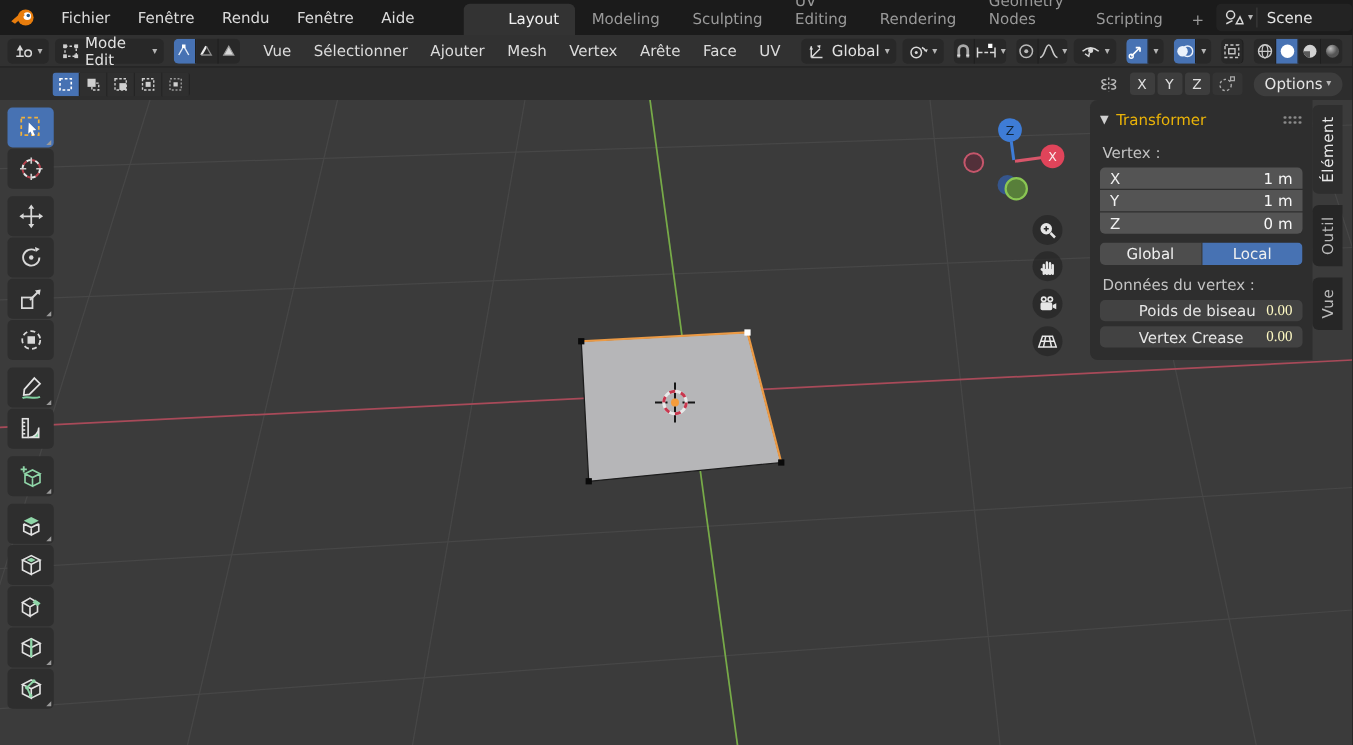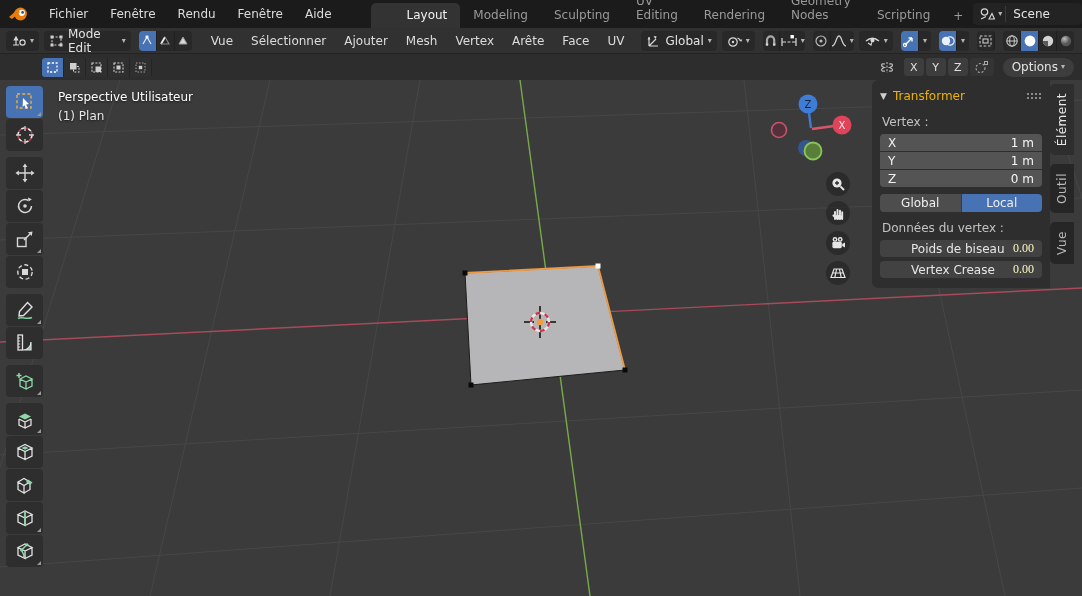--- a/index.html
+++ b/index.html
@@ -393,24 +393,20 @@
       <g>
         <line x1="540" y1="226" x2="540" y2="239" stroke="#161616" stroke-width="1.6"></line>
         <line x1="540" y1="245" x2="540" y2="258" stroke="#161616" stroke-width="1.6"></line>
         <line x1="524" y1="242" x2="534" y2="242" stroke="#161616" stroke-width="1.6"></line>
         <line x1="546" y1="242" x2="556" y2="242" stroke="#161616" stroke-width="1.6"></line>
         <circle cx="540" cy="242" r="9" fill="none" stroke="#e8e8e8" stroke-width="2.4"></circle>
         <circle cx="540" cy="242" r="9" fill="none" stroke="#c8374e" stroke-width="2.4" stroke-dasharray="4.7 4.7"></circle>
         <circle cx="540" cy="242" r="3.2" fill="#f49c3c"></circle>
       </g>
     </svg>
-    <div class="vp-overlay">
-      <div class="l1">Perspective Utilisateur</div>
-      <div class="l2">(1) Plan</div>
-    </div>
     <div class="navgizmo">
       <svg width="100" height="80" viewBox="0 0 100 80">
         <line x1="49" y1="23" x2="51" y2="38" stroke="#3e7cd6" stroke-width="2.4"></line>
         <line x1="52" y1="39" x2="74" y2="36" stroke="#d8566a" stroke-width="2.4"></line>
         <circle cx="19" cy="40" r="7.5" fill="#53303a" stroke="#c5566b" stroke-width="1.6"></circle>
         <circle cx="46" cy="58" r="8" fill="#35558c"></circle>
         <circle cx="53" cy="61" r="8.5" fill="#587f3a" stroke="#8ac653" stroke-width="1.8"></circle>
         <circle cx="48" cy="14" r="9.5" fill="#3e7cd6"></circle>
         <circle cx="82" cy="35" r="9.5" fill="#e0445a"></circle>
         <text x="48" y="18" font-size="10" fill="#10263c" text-anchor="middle" font-family="DejaVu Sans">Z</text>

